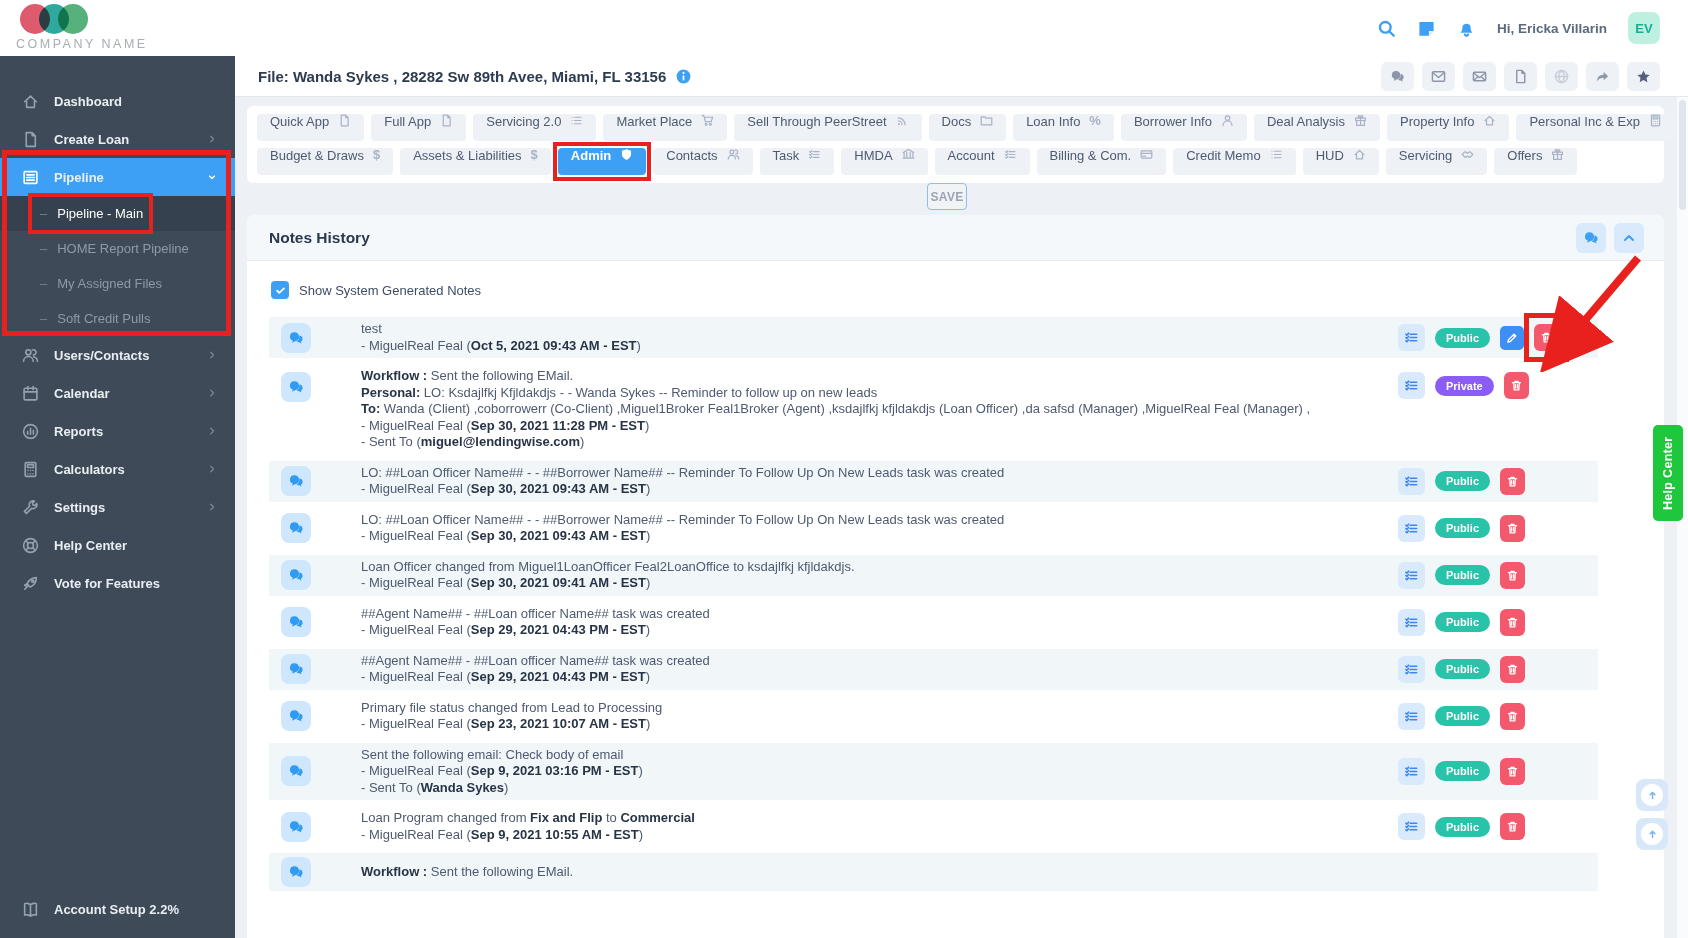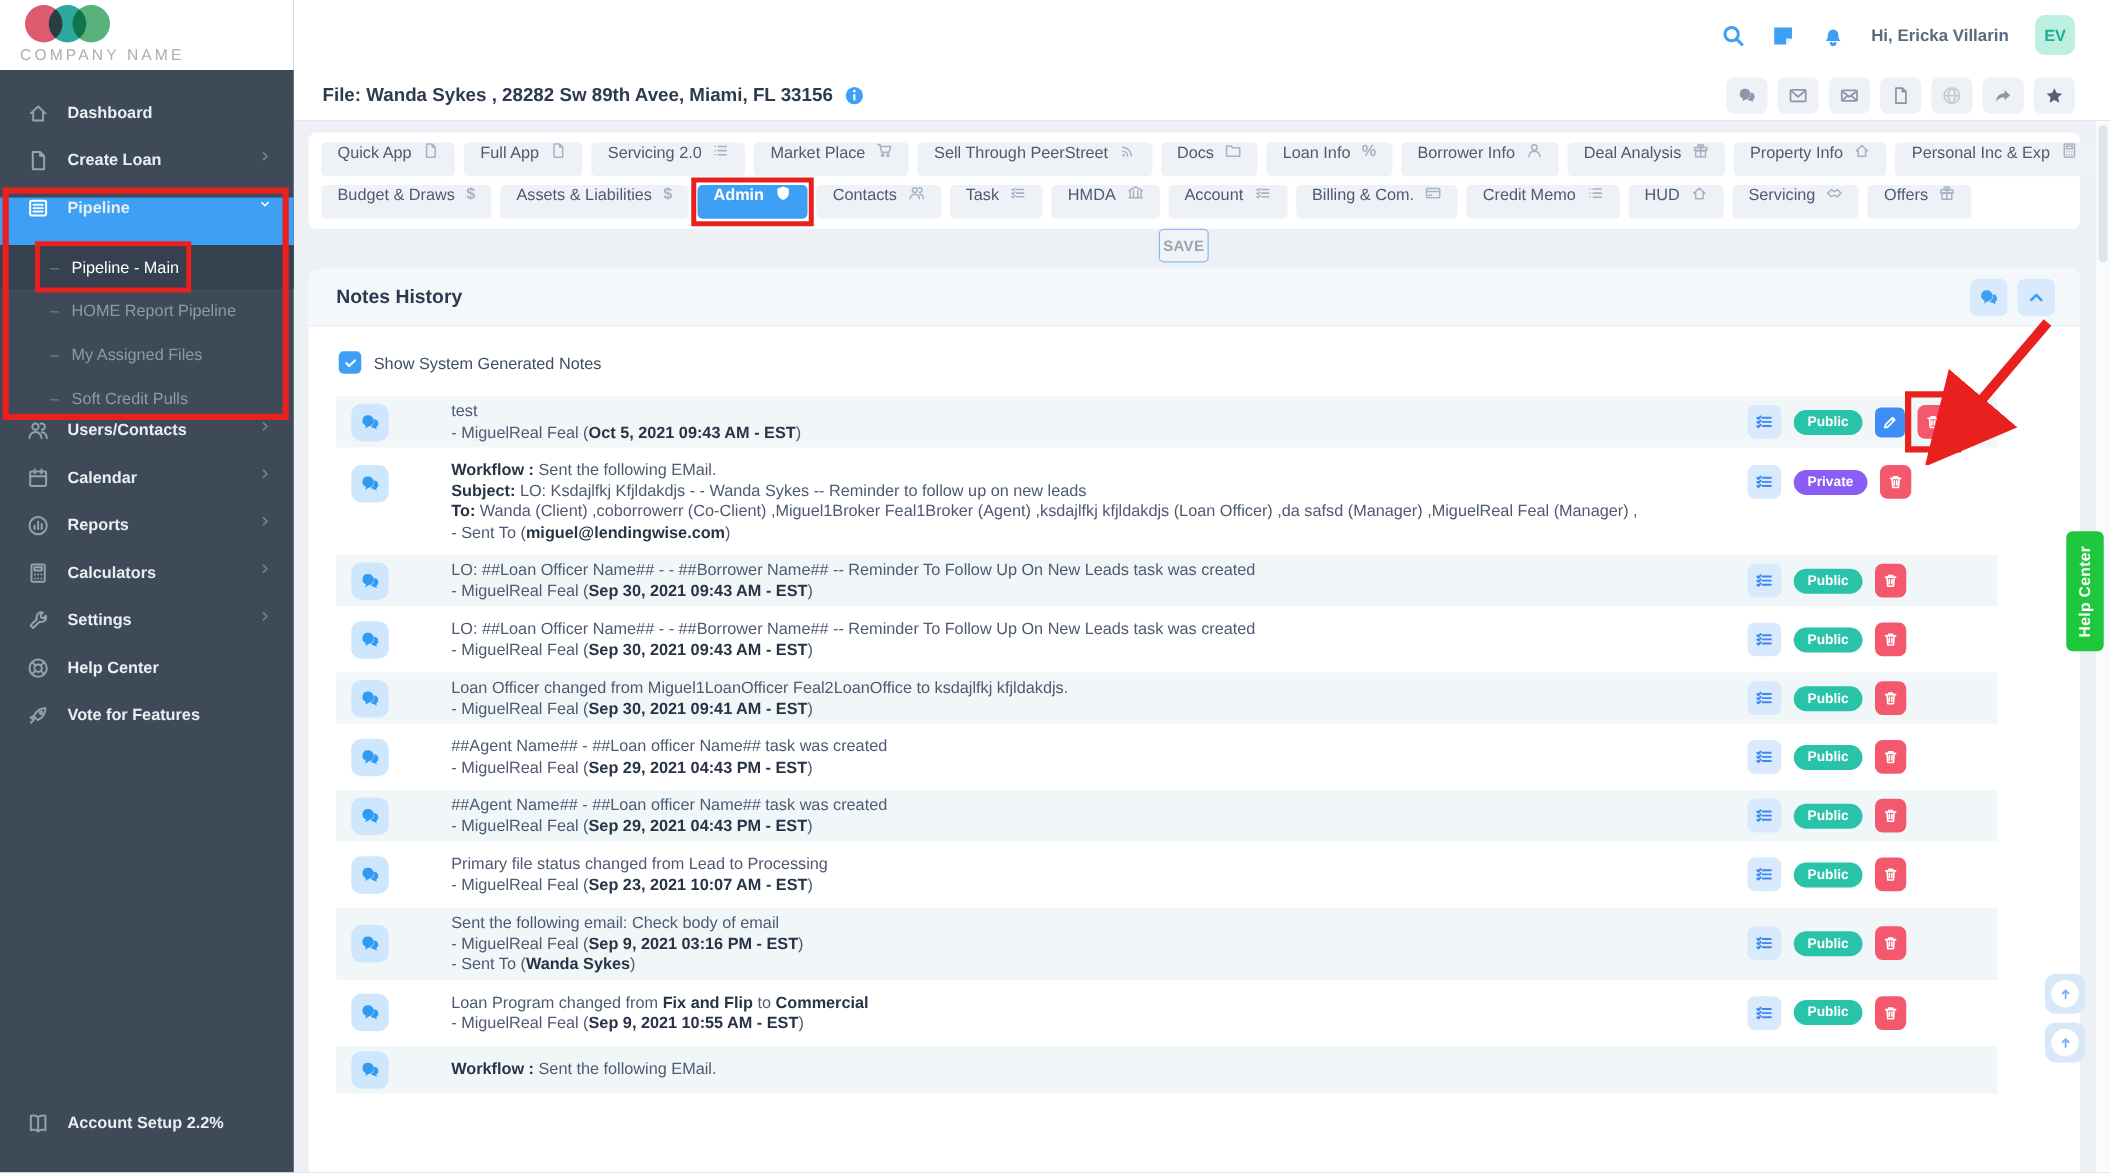--- a/index.html
+++ b/index.html
@@ -11,21 +11,21 @@
   
   .sidebar{position:absolute;left:0;top:0;bottom:0;width:235px;background:#3e4a57;z-index:5}
   .logo{height:56px;background:#fff;padding:4px 0 0 16px;box-sizing:border-box}
   .logo-circles{display:flex;margin-left:4px;height:30px}
   .c{width:30px;height:30px;border-radius:50%;opacity:.9}
   .c1{background:#d9495c}
   .c2{background:#18a094;margin-left:-11px;mix-blend-mode:multiply}
   .c3{background:#43a96c;margin-left:-11px;mix-blend-mode:multiply}
   .logo-text{font-size:12.5px;color:#a7aeb6;letter-spacing:2.5px;margin-top:3px;white-space:nowrap}
   .sb-menu{padding-top:26px}
-  .sb-item{display:flex;align-items:flex-start;height:38px;padding:0 18px 0 22px;color:#e9eef3;
+  .sb-item{display:flex;align-items:center;height:38px;padding:0 18px 0 22px;color:#e9eef3;
            font-size:13px;font-weight:700;cursor:pointer;position:relative}
   .sb-ic{width:18px;margin-right:14px;color:#94a1af;display:flex;flex:none}
   .sb-ic .ic{width:17px;height:17px}
   .sb-arrow{margin-left:auto;color:#78879a;display:flex}
   .sb-arrow .ic{width:10px;height:10px;stroke-width:2}
   .sb-item.active{background:var(--accent,#3da0f5)}
   .sb-item.active .sb-ic,.sb-item.active .sb-arrow{color:#fff}
   .sb-sub{display:flex;align-items:center;height:35px;padding-left:40px;color:#8e9aa8;
           font-size:13px;cursor:pointer}
   .sb-sub .dash{margin-right:10px;color:#76828f}
@@ -652,22 +652,23 @@
               </div>
               <div class="note-row tall">
                 <span class="row-chat">
                   <svg class="ic" viewBox="0 0 16 16" fill="none" stroke="currentColor" stroke-width="1.5" stroke-linecap="round" stroke-linejoin="round" aria-hidden="true">
                     <path fill="currentColor" stroke="none" d="M6.3 2.2a4.3 4.3 0 0 0-1.6 8.3L4.2 12.8l2.7-1.6a4.3 4.3 0 0 0-.6-9z"></path>
                     <path fill="currentColor" stroke="none" d="M11.2 5.4a3.4 3.4 0 0 1 1.8 6.3l.4 1.8-2.1-1.2a3.4 3.4 0 0 1-2.7-1.1 5.3 5.3 0 0 0 2.6-5.8z"></path>
                   </svg>
                 </span>
                 <div class="row-text">
                   <div class="nl"><span class="b">Workflow : </span><span class="">Sent the following EMail.</span></div>
-                  <div class="nl"><span class="b">Subject: </span><span class="">LO: Ksdajlfkj Kfjldakdjs - - Wanda Sykes -- Reminder to follow up on new leads</span></div>
+                  <div class="nl"><span class="b">Personal: </span><span class="">LO: Ksdajlfkj Kfjldakdjs - - Wanda Sykes -- Reminder to follow up on new leads</span></div>
                   <div class="nl"><span class="b">To: </span><span class="">Wanda (Client) ,coborrowerr (Co-Client) ,Miguel1Broker Feal1Broker (Agent) ,ksdajlfkj kfjldakdjs (Loan Officer) ,da safsd (Manager) ,MiguelReal Feal (Manager) ,</span></div>
+                  <div class="nl"><span class="">- MiguelReal Feal (</span><span class="b">Sep 30, 2021 11:28 PM - EST</span><span class="">)</span></div>
                   <div class="nl"><span class="">- Sent To (</span><span class="b">miguel@lendingwise.com</span><span class="">)</span></div>
                 </div>
                 <div class="row-right">
                   <span class="act checklist">
                     <svg class="ic" viewBox="0 0 16 16" fill="none" stroke="currentColor" stroke-width="1.5" stroke-linecap="round" stroke-linejoin="round" aria-hidden="true">
                       <path d="M6.5 4.5h7M6.5 8h7M6.5 11.5h7M2 4.5l1 1 1.8-2.1M2 8l1 1 1.8-2.1M2 11.5l1 1 1.8-2.1"></path>
                     </svg>
                   </span>
                   <span class="badge" style="background:#8b5cf6">Private</span>
                   <span class="act trash">

